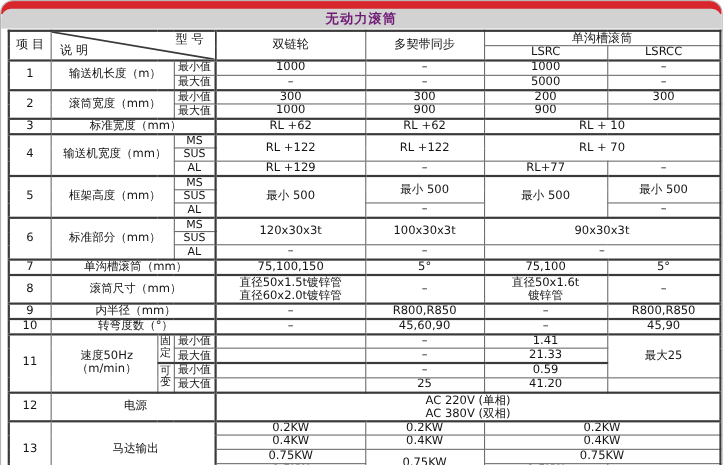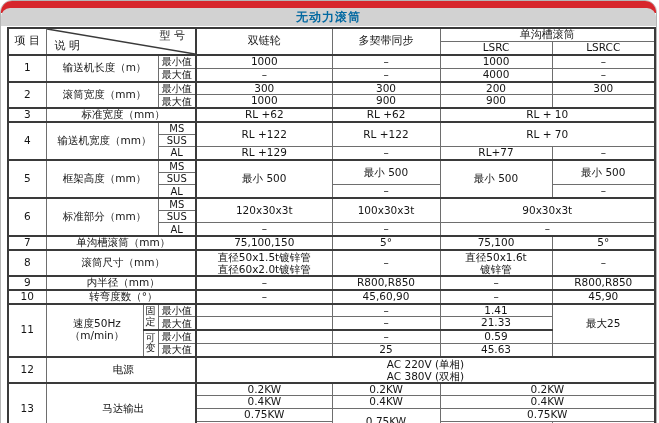--- a/index.html
+++ b/index.html
@@ -1,21 +1,21 @@
 <!DOCTYPE html>
 <html><head>
 <meta charset="utf-8">
 <style>
   html,body{margin:0;padding:0;background:#fff;}
   body{font-family:"DejaVu Sans","Liberation Sans",sans-serif;}
   .panel{width:657px;border:1px solid #b5b5b5;border-radius:12px;overflow:hidden;background:#fff;box-sizing:border-box;}
   .accent{height:12px;background:#d7262c;}
   .band{height:18px;margin-top:-5px;background:#d2d2d2;border-radius:9px 9px 0 0;
         display:flex;align-items:center;justify-content:center;
-        font-size:12px;font-weight:bold;color:#0369a1;letter-spacing:1px;text-align:right;}
+        font-size:12px;font-weight:bold;color:#701a75;letter-spacing:1px;text-align:right;}
   table.spec{border-collapse:collapse;table-layout:fixed;width:647px;margin:1px 2px 0 6px;
              font-size:10.5px;color:#151515;border:2px solid #3a3a3a;}
   .spec td{border:1px solid #6e6e6e;text-align:center;vertical-align:middle;
            padding:0 1px;line-height:1.12;overflow:hidden;background:#fff;}
   .spec tr{height:12px;}
   .spec tr.hr{height:13px;}
   .spec tr.tall{height:24px;}
   .spec tr.major td{border-top:2px solid #3a3a3a;}
   .spec tr.thick td{border-top:2px solid #3a3a3a;}
   .spec td.ds{border-left:2px solid #3a3a3a;}
@@ -73,21 +73,21 @@
       <td class="sub">最小值</td>
       <td class="ds">1000</td>
       <td>–</td>
       <td>1000</td>
       <td>–</td>
     </tr>
     <tr>
       <td class="sub">最大值</td>
       <td class="ds">–</td>
       <td>–</td>
-      <td>4000</td>
+      <td>5000</td>
       <td>–</td>
     </tr>
 
     <tr class="major">
       <td rowspan="2">2</td>
       <td rowspan="2" colspan="2" class="lbl">滚筒宽度（mm）</td>
       <td class="sub">最小值</td>
       <td class="ds">300</td>
       <td>300</td>
       <td>200</td>
@@ -226,21 +226,21 @@
       <td rowspan="2" class="vert">可变</td>
       <td class="sub">最小值</td>
       <td class="ds"></td>
       <td>–</td>
       <td>0.59</td>
     </tr>
     <tr>
       <td class="sub">最大值</td>
       <td class="ds"></td>
       <td>25</td>
-      <td>45.63</td>
+      <td>41.20</td>
       <td></td>
     </tr>
 
     <tr class="major tall">
       <td>12</td>
       <td colspan="3" class="lbl">电源</td>
       <td colspan="4" class="ds two">
         <div>AC 220V (单相)</div>
         <div>AC 380V (双相)</div>
       </td>

